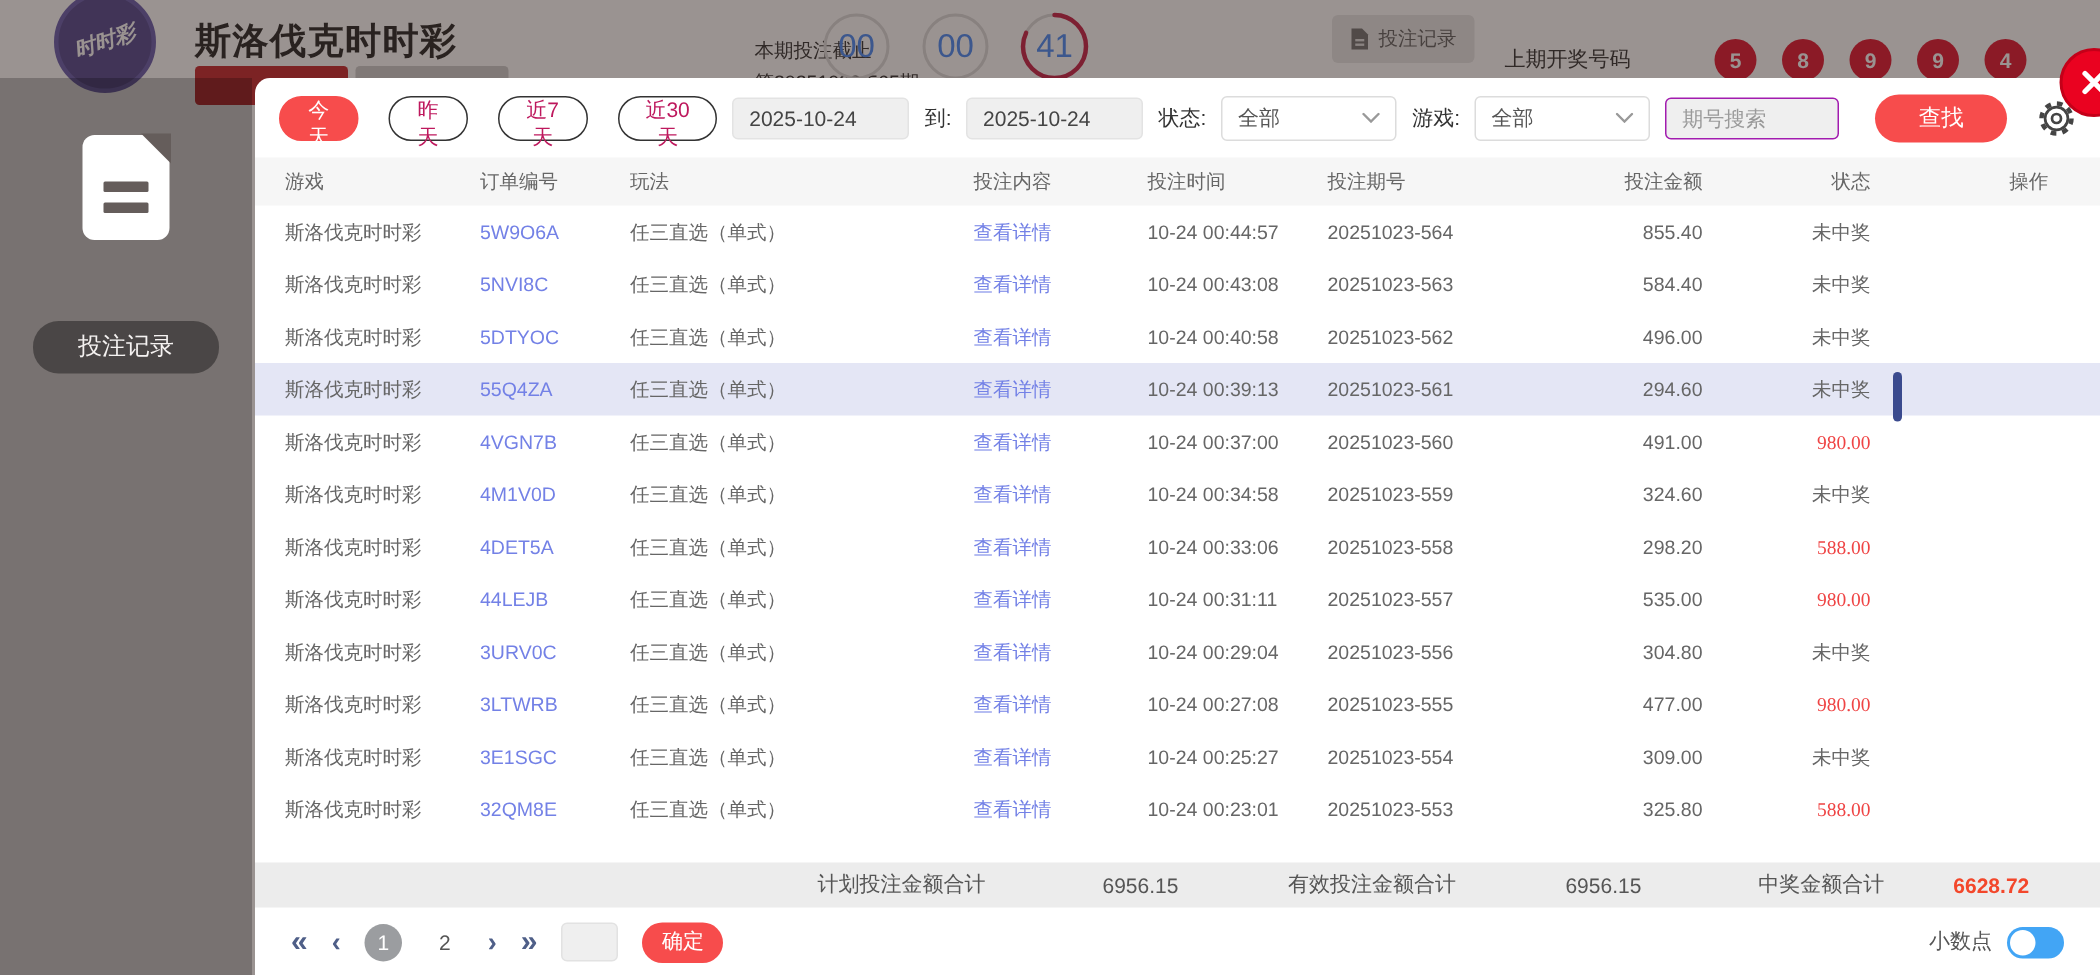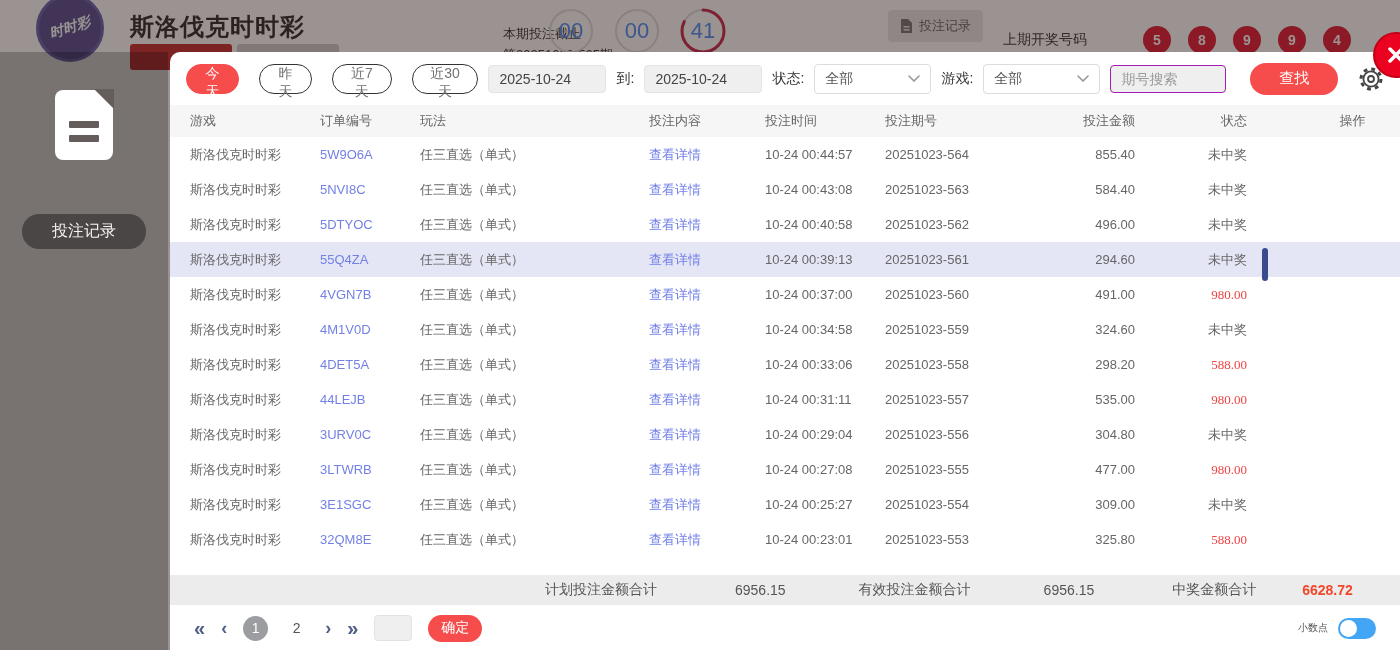--- a/index.html
+++ b/index.html
@@ -43,21 +43,21 @@
   
   .modal { position:absolute; left:170px; top:52px; right:0; bottom:0; background:#fff;
            border-top-left-radius:10px; z-index:7; }
   .close { position:absolute; top:-20px; right:-19px; width:46px; height:46px; border-radius:50%;
            background:#ea0220; border:2px solid #c40019; z-index:10; display:flex; align-items:center;
            justify-content:center; cursor:pointer; }
 
   .fbar { display:flex; align-items:center; gap:10px; height:53px; padding:0 16px; }
   .quick { display:flex; gap:20px; }
   .qbtn { height:30px; padding:0 13px; border-radius:16px; border:1.5px solid #333; background:#fff;
-          font-size:14px; color:#737373; cursor:pointer; font-family:inherit; }
+          font-size:14px; color:#be185d; cursor:pointer; font-family:inherit; }
   .qbtn.active { background:#f74c4c; border-color:#f74c4c; color:#fff; }
   .dinput { width:118px; height:28px; background:#efefef; border:1px solid #e3e3e3; border-radius:4px;
             font-size:14px; color:#444; padding:0 10px; font-family:inherit; }
   .flabel { font-size:14px; color:#333; white-space:nowrap; }
   .sel { width:122px; height:30px; border:1px solid #dcdcdc; border-radius:4px; background:#fff;
          display:flex; align-items:center; justify-content:space-between; padding:0 10px;
          font-size:14px; color:#555; cursor:pointer; }
   .sinput { width:116px; height:28px; background:#efefef; border:1px solid #a21caf; border-radius:4px;
             padding:0 10px; font-size:14px; color:#444; font-family:inherit; }
   .sinput::placeholder { color:#9a9a9a; }
@@ -94,21 +94,21 @@
   .arrow { color:#4f5f88; font-weight:bold; font-size:20px; cursor:pointer; line-height:1; }
   .arrow.sm { font-size:18px; }
   .pages { display:flex; gap:16px; align-items:center; }
   .page { font-size:14px; color:#555; cursor:pointer; min-width:25px; text-align:center; }
   .page.active { background:#9b9da0; color:#fff; border-radius:50%; width:25px; height:25px;
                  display:flex; align-items:center; justify-content:center; }
   .jump { width:38px; height:26px; background:#efefef; border:1px solid #e2e2e2; border-radius:4px; }
   .confirm { width:54px; height:27px; border-radius:14px; background:#f74c4c; color:#fff; font-size:14px;
              border:none; cursor:pointer; font-family:inherit; }
   .pager-right { margin-left:auto; display:flex; align-items:center; gap:10px; }
-  .dec-label { font-size:10px; color:#555; }
+  .dec-label { font-size:14px; color:#555; }
   .toggle { position:relative; width:38px; height:21px; border-radius:11px; background:#42a5f5; cursor:pointer; }
   .toggle::after { content:''; position:absolute; left:2px; top:2px; width:17px; height:17px;
                    border-radius:50%; background:#fff; }
 </style>
 </head>
 <body>
 
 <div class="screen">
 
   <div class="app-header">

